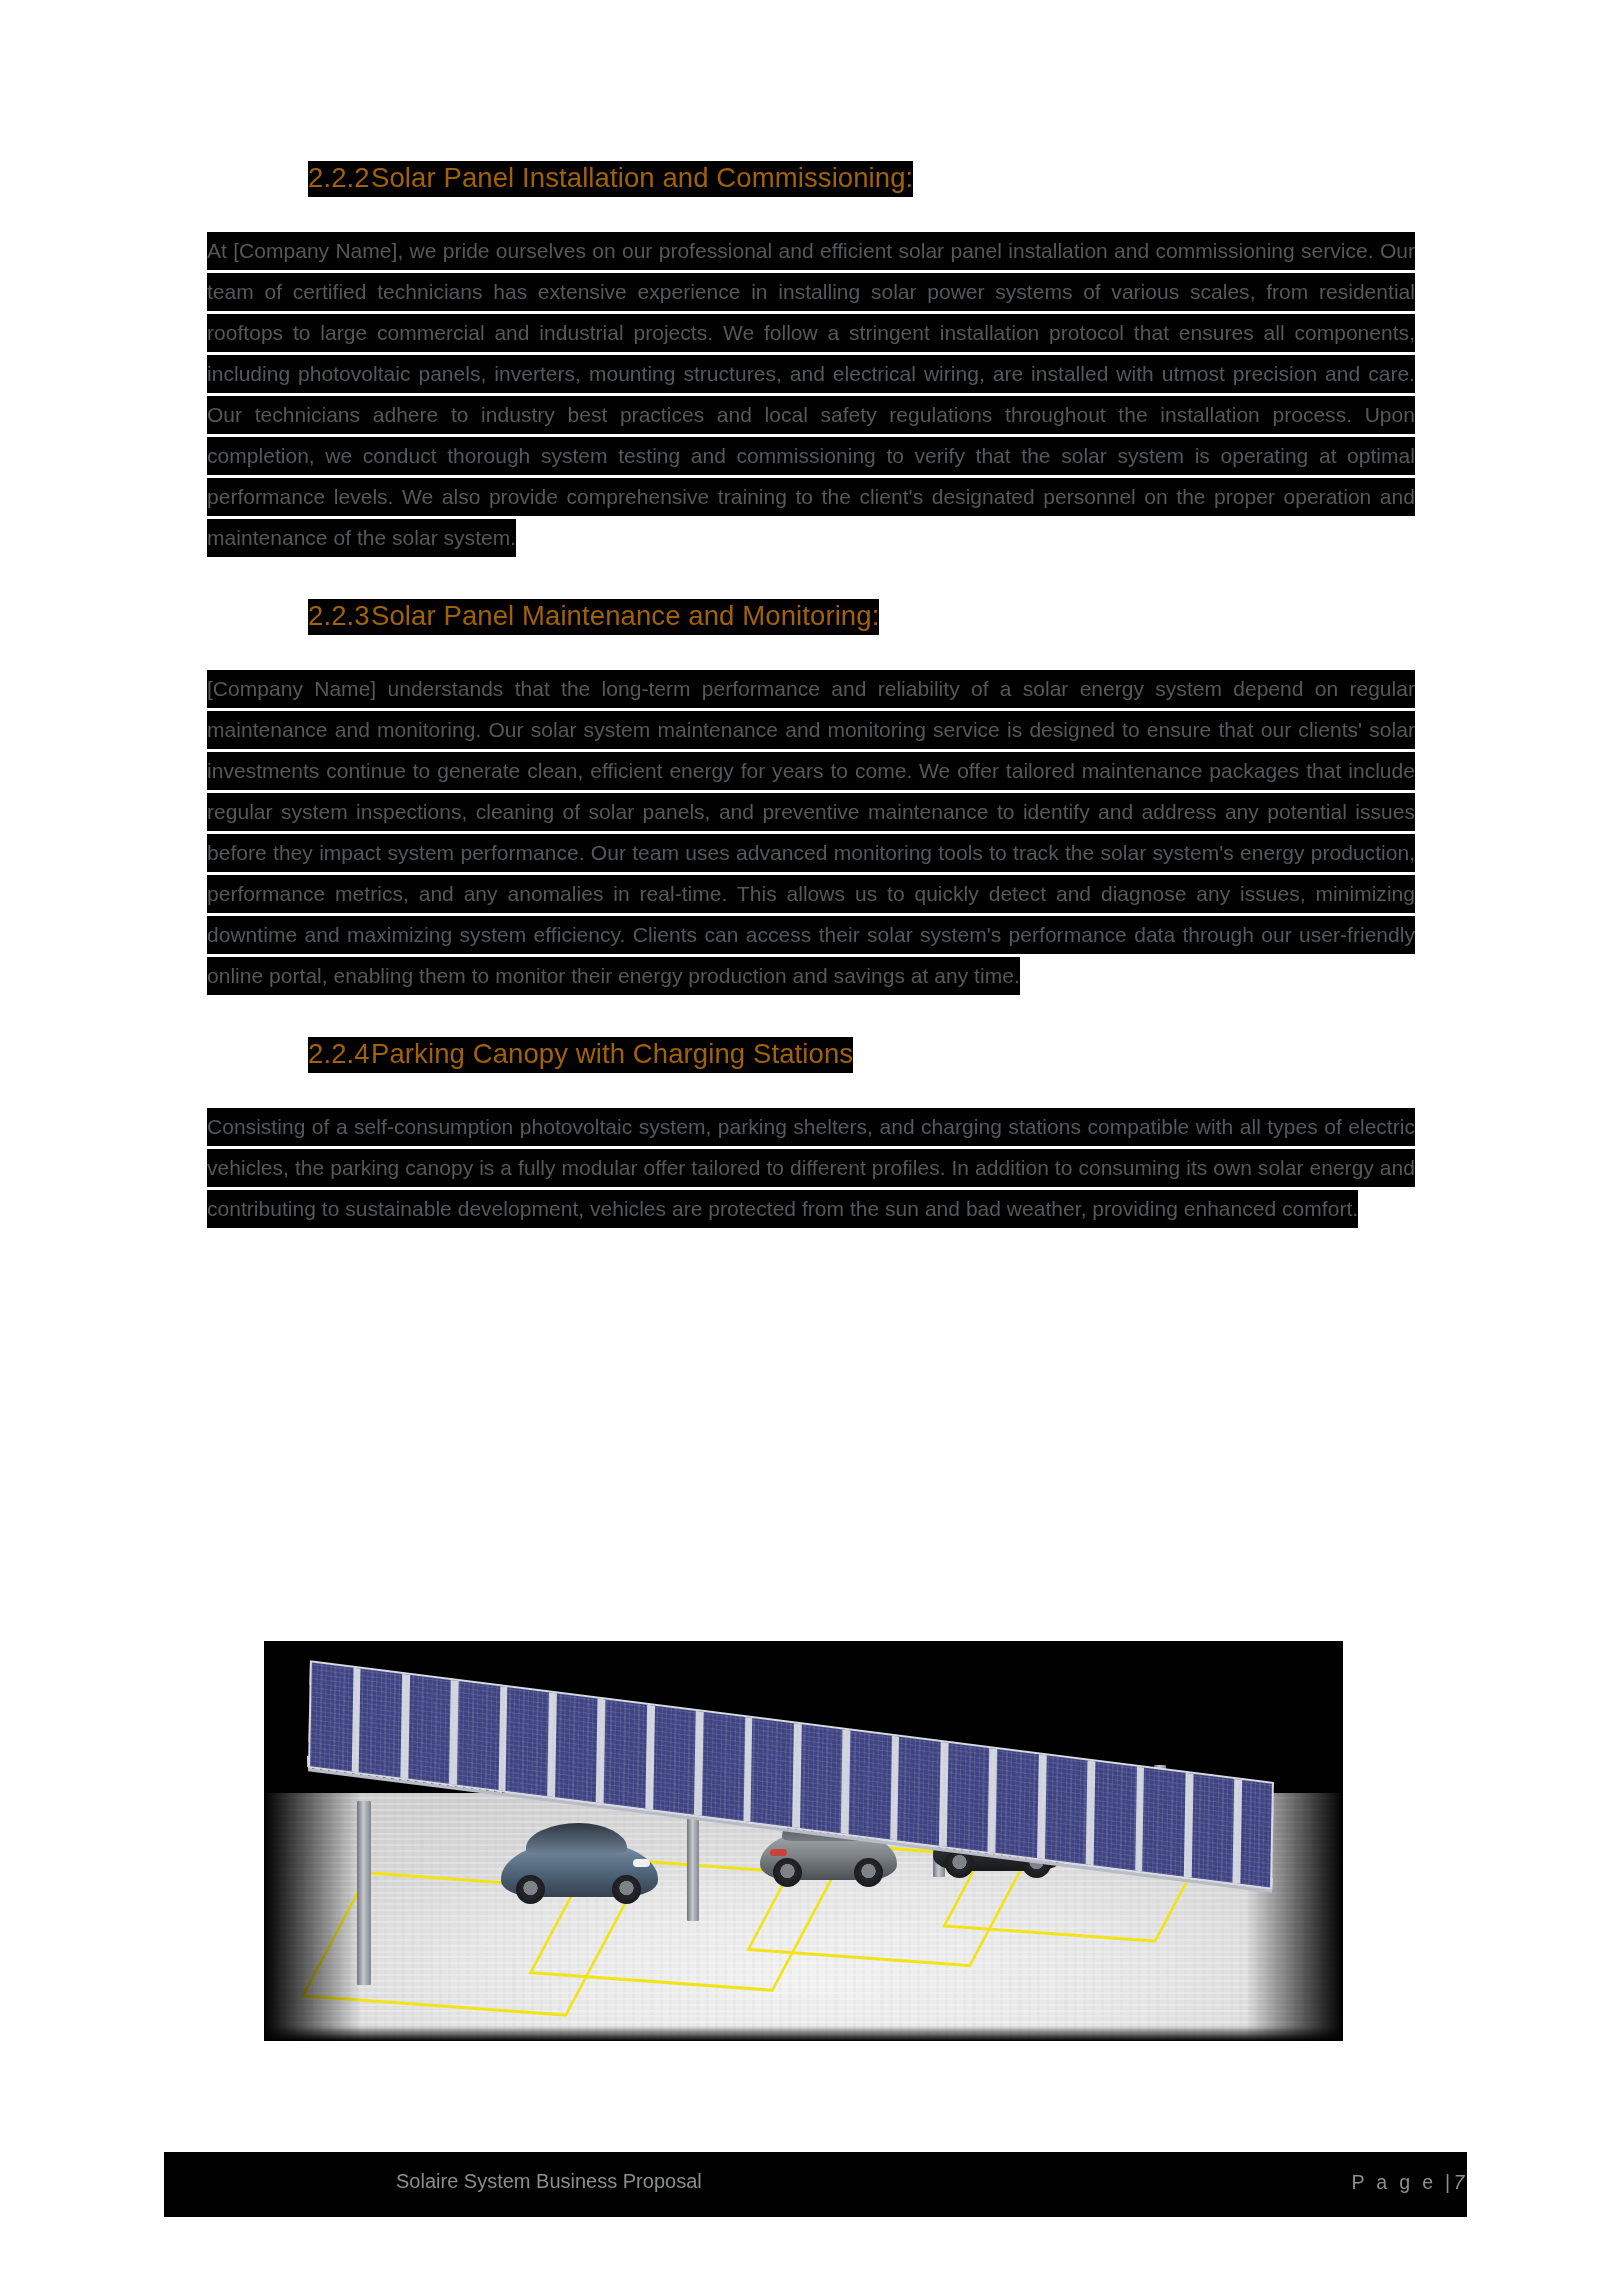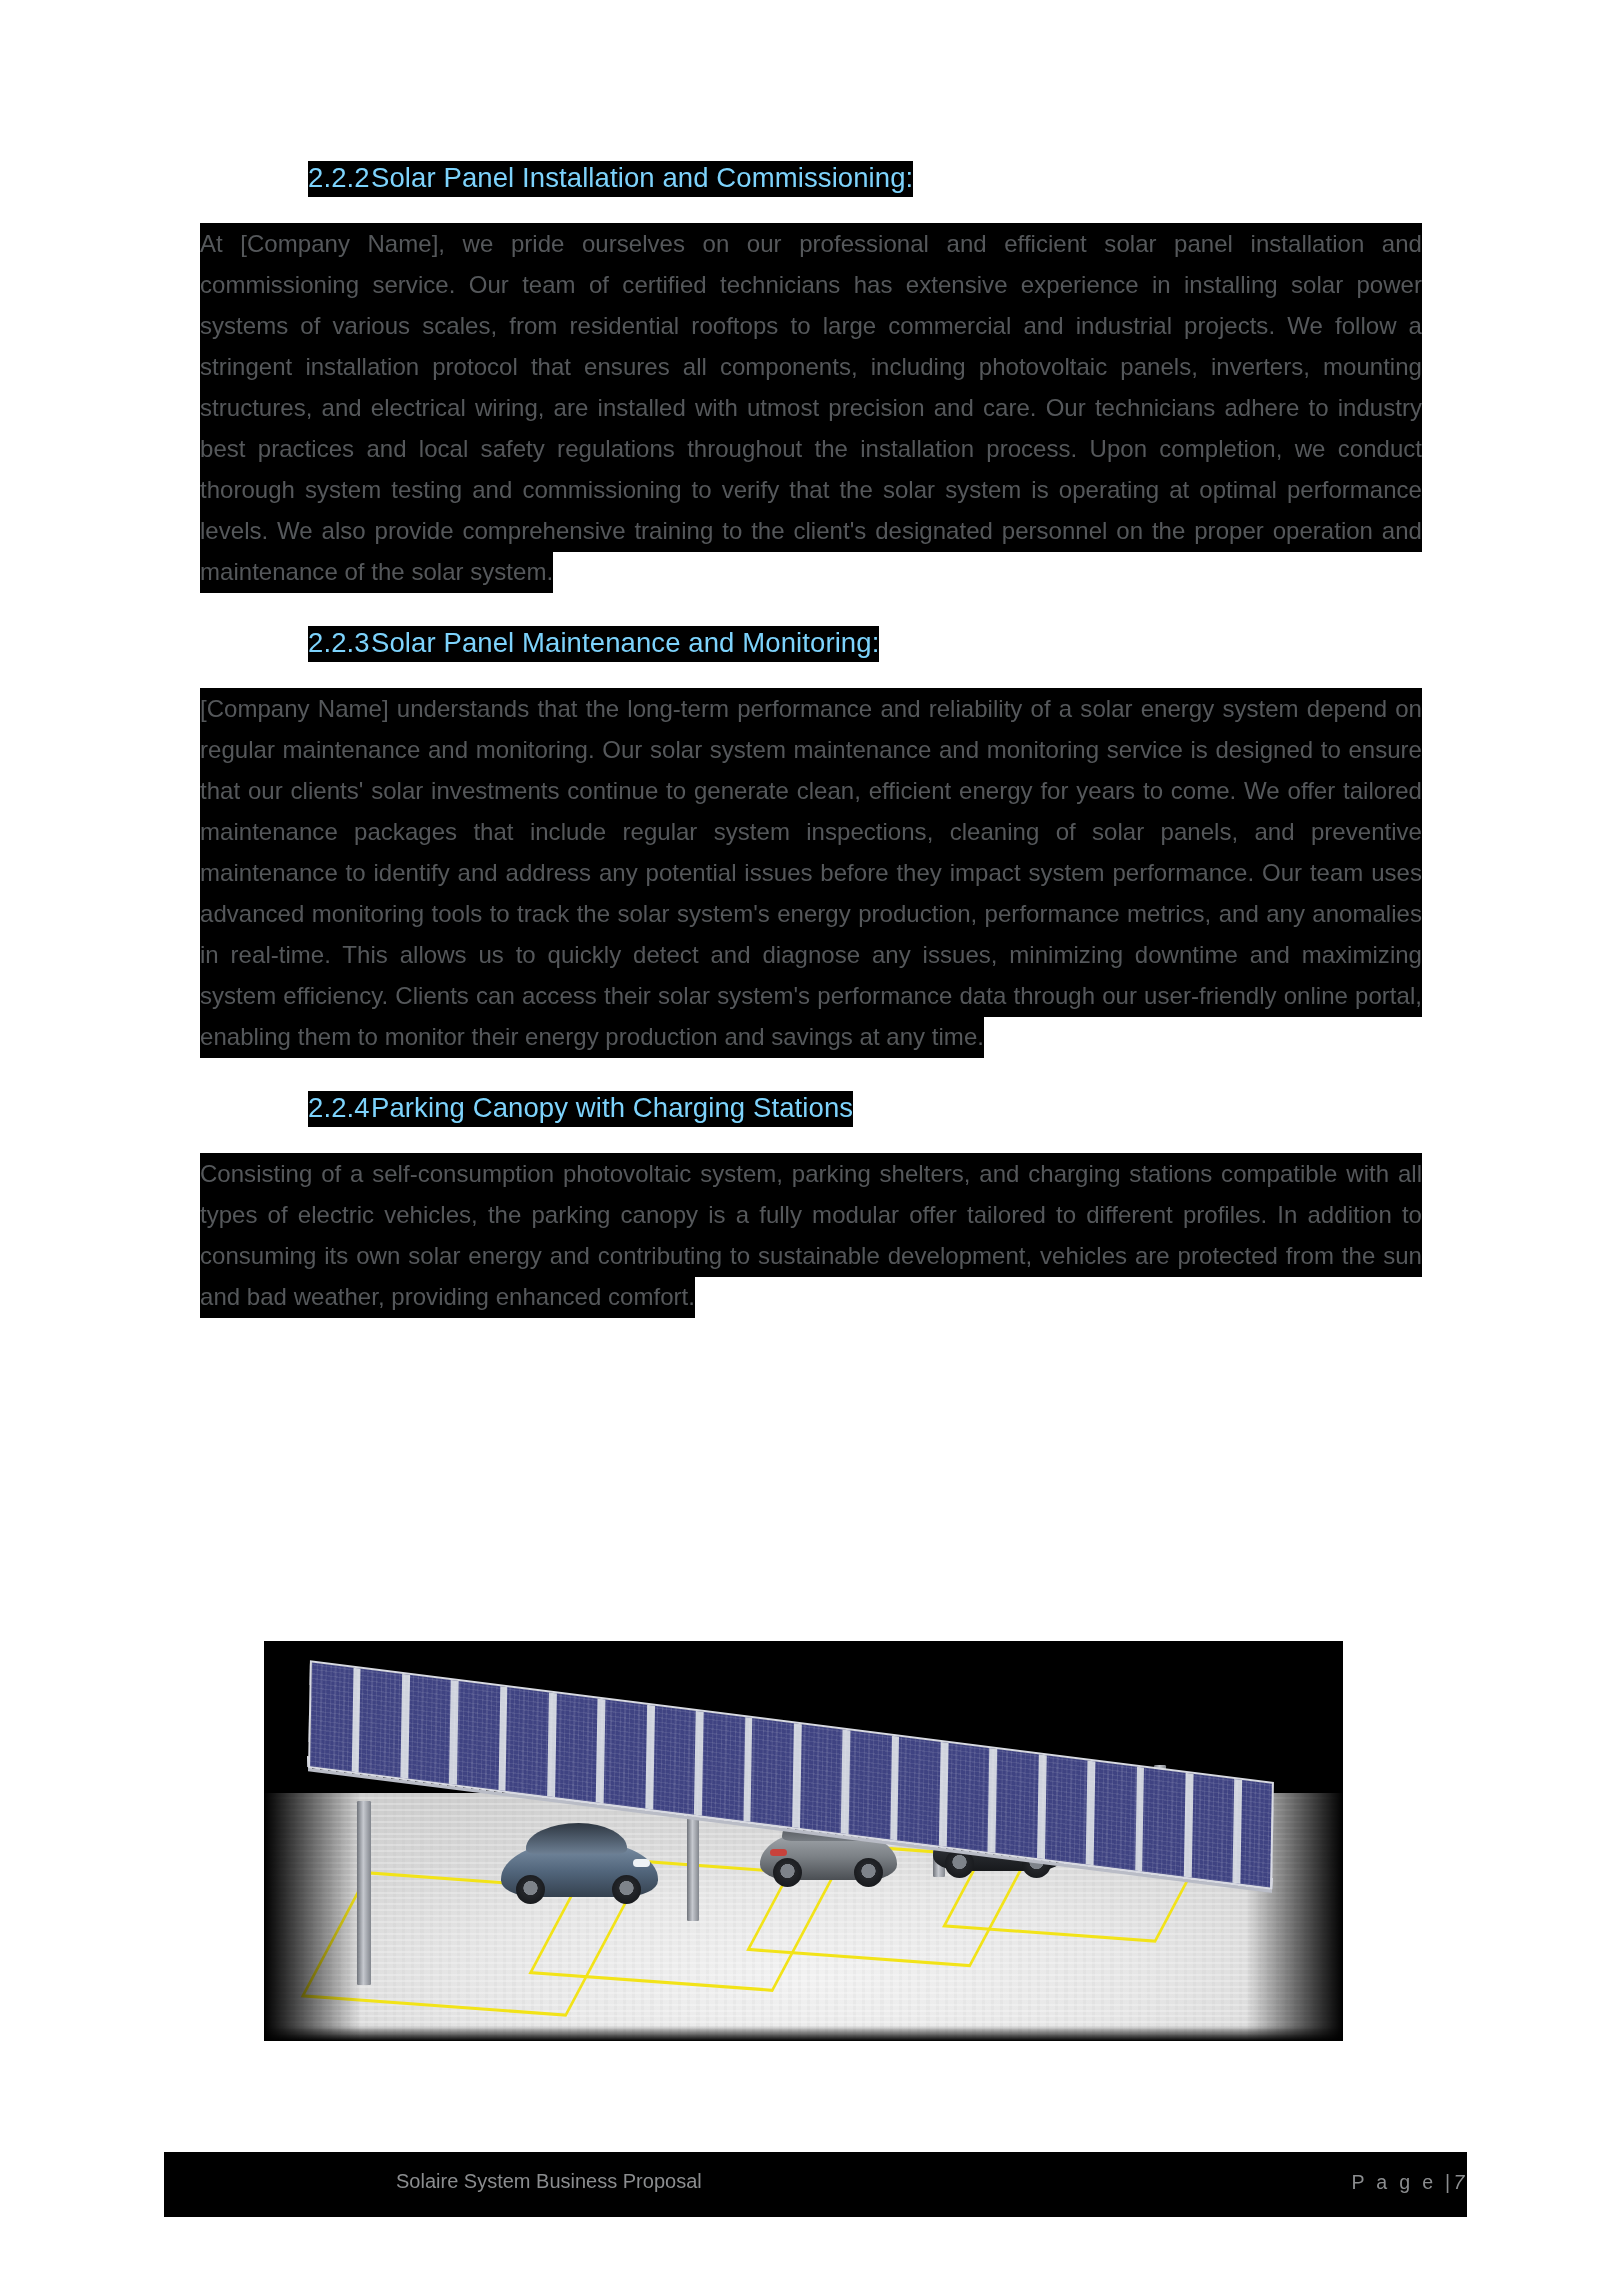--- a/index.html
+++ b/index.html
@@ -28,43 +28,43 @@
     height: 2295px;
   }
 
   
   .heading {
     margin: 0;
     padding: 0;
     font-weight: normal;
     font-size: 27.5px;
     line-height: 1.18;
-    color: #7dd3fc;
+    color: #a16207;
     letter-spacing: 0.1px;
     white-space: nowrap;
   }
   .heading .hl {
     background: #000000;
     box-decoration-break: clone;
     -webkit-box-decoration-break: clone;
     padding: 1.3px 0 3.9px 0;
   }
   .heading-indent {
     margin-left: 113px;   
   }
   .heading .num {
     display: inline-block;
     min-width: 63px;
   }
 
   
   .para {
-    margin: 5px;
+    margin: 12px;
     padding: 0;
-    font-size: 24px;
+    font-size: 21px;
     line-height: 41px;
     text-align: justify;
     color: #55585b;
     letter-spacing: 0.03px;
   }
   .para .hl {
     background: #000000;
     box-decoration-break: clone;
     -webkit-box-decoration-break: clone;
     padding: 7.2px 0 7.9px 0;

